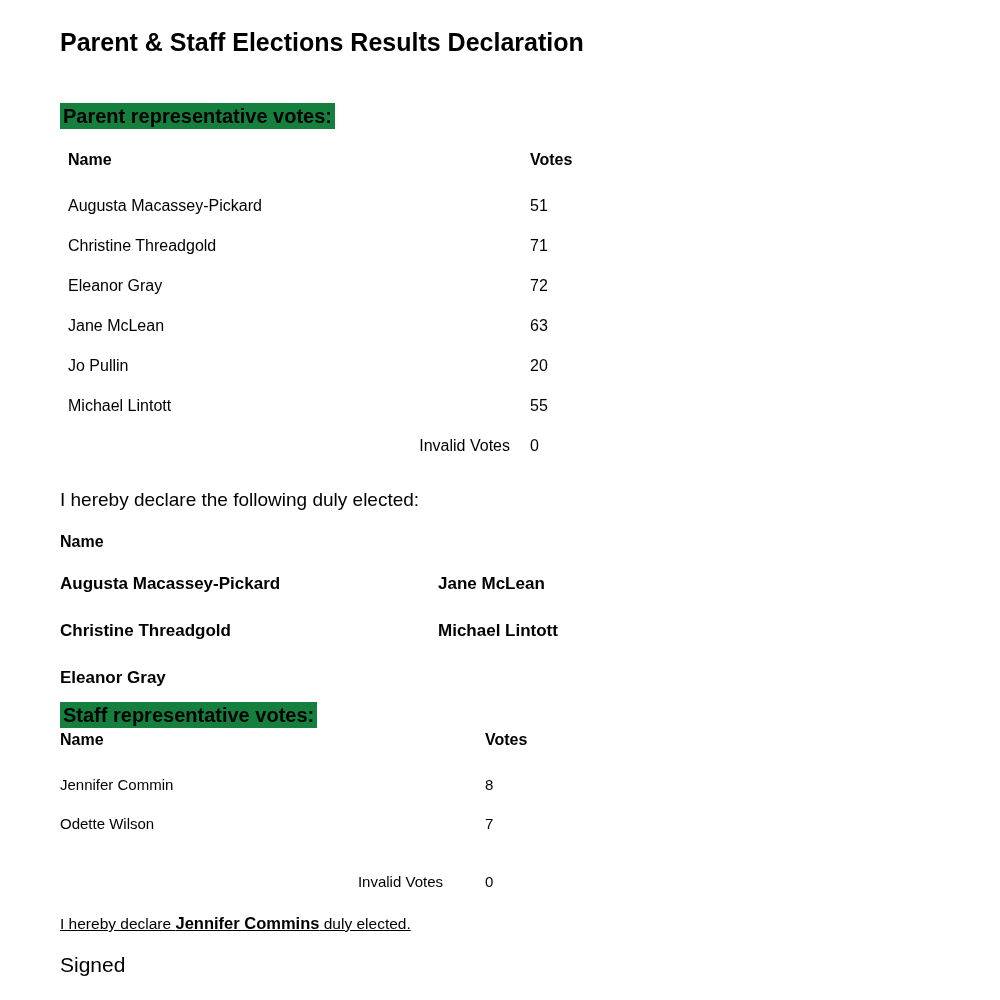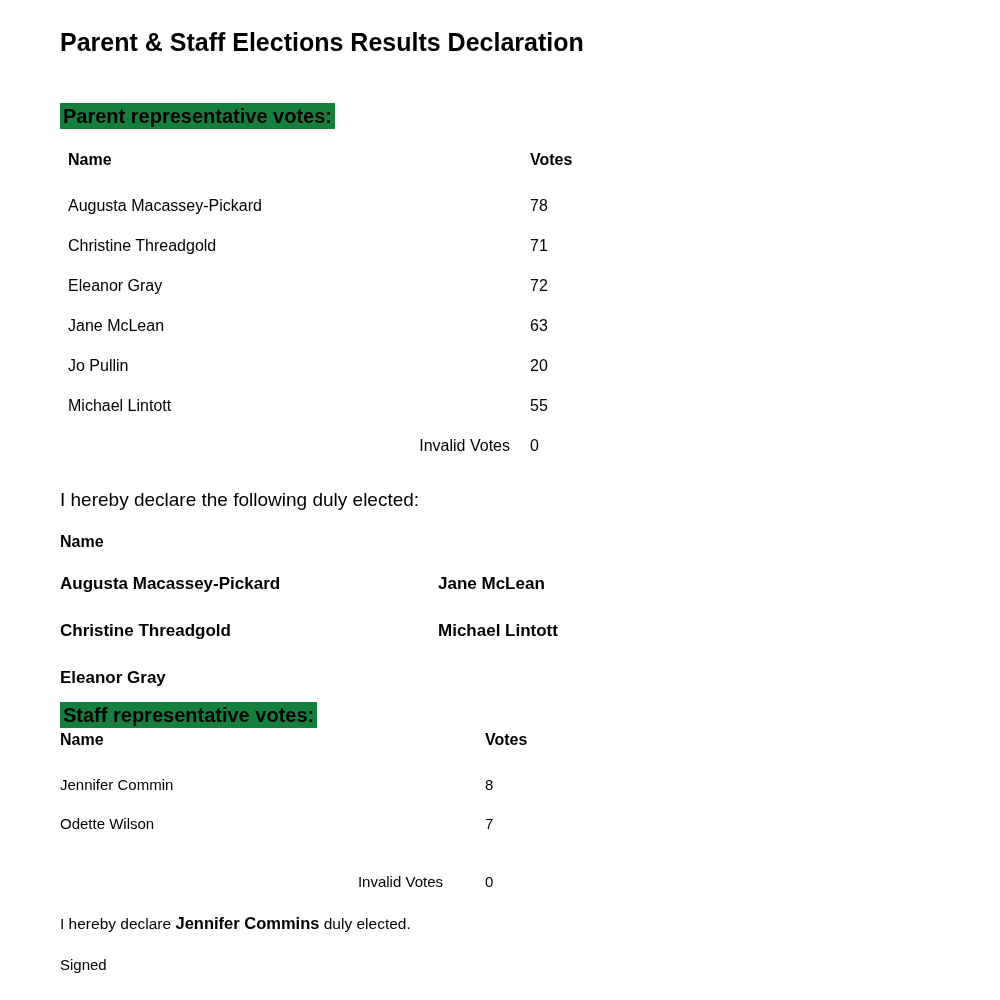--- a/index.html
+++ b/index.html
@@ -86,25 +86,26 @@
     grid-template-columns: 378px auto;
     row-gap: 28px;
     font-size: 17px;
     line-height: 19px;
     font-weight: bold;
   }
   .declaration-para {
     margin: 2px 0 0 0;
     font-size: 15.5px;
     line-height: 19px;
+    text-decoration: underline;
   }
   .declaration-para .elected-inline { font-weight: bold; font-size: 16.5px; }
   .signed-line {
     margin: 22px 0 11px 0;
-    font-size: 15px;
+    font-size: 21px;
     line-height: 19px;
   }
 </style>
 </head>
 <body>
 
 <div class="page">
 
   <h1 class="doc-title">Parent &amp; Staff Elections Results Declaration</h1>
 
@@ -112,21 +113,21 @@
     <span class="section-heading">Parent representative votes:</span>
   </div>
 
   <div class="votes-table parent-table">
     <div class="vt-row vt-header">
       <div class="col-name">Name</div>
       <div class="col-votes">Votes</div>
     </div>
     <div class="vt-row">
       <div class="col-name">Augusta Macassey-Pickard</div>
-      <div class="col-votes">78</div>
+      <div class="col-votes">51</div>
     </div>
     <div class="vt-row">
       <div class="col-name">Christine Threadgold</div>
       <div class="col-votes">71</div>
     </div>
     <div class="vt-row">
       <div class="col-name">Eleanor Gray</div>
       <div class="col-votes">72</div>
     </div>
     <div class="vt-row">

